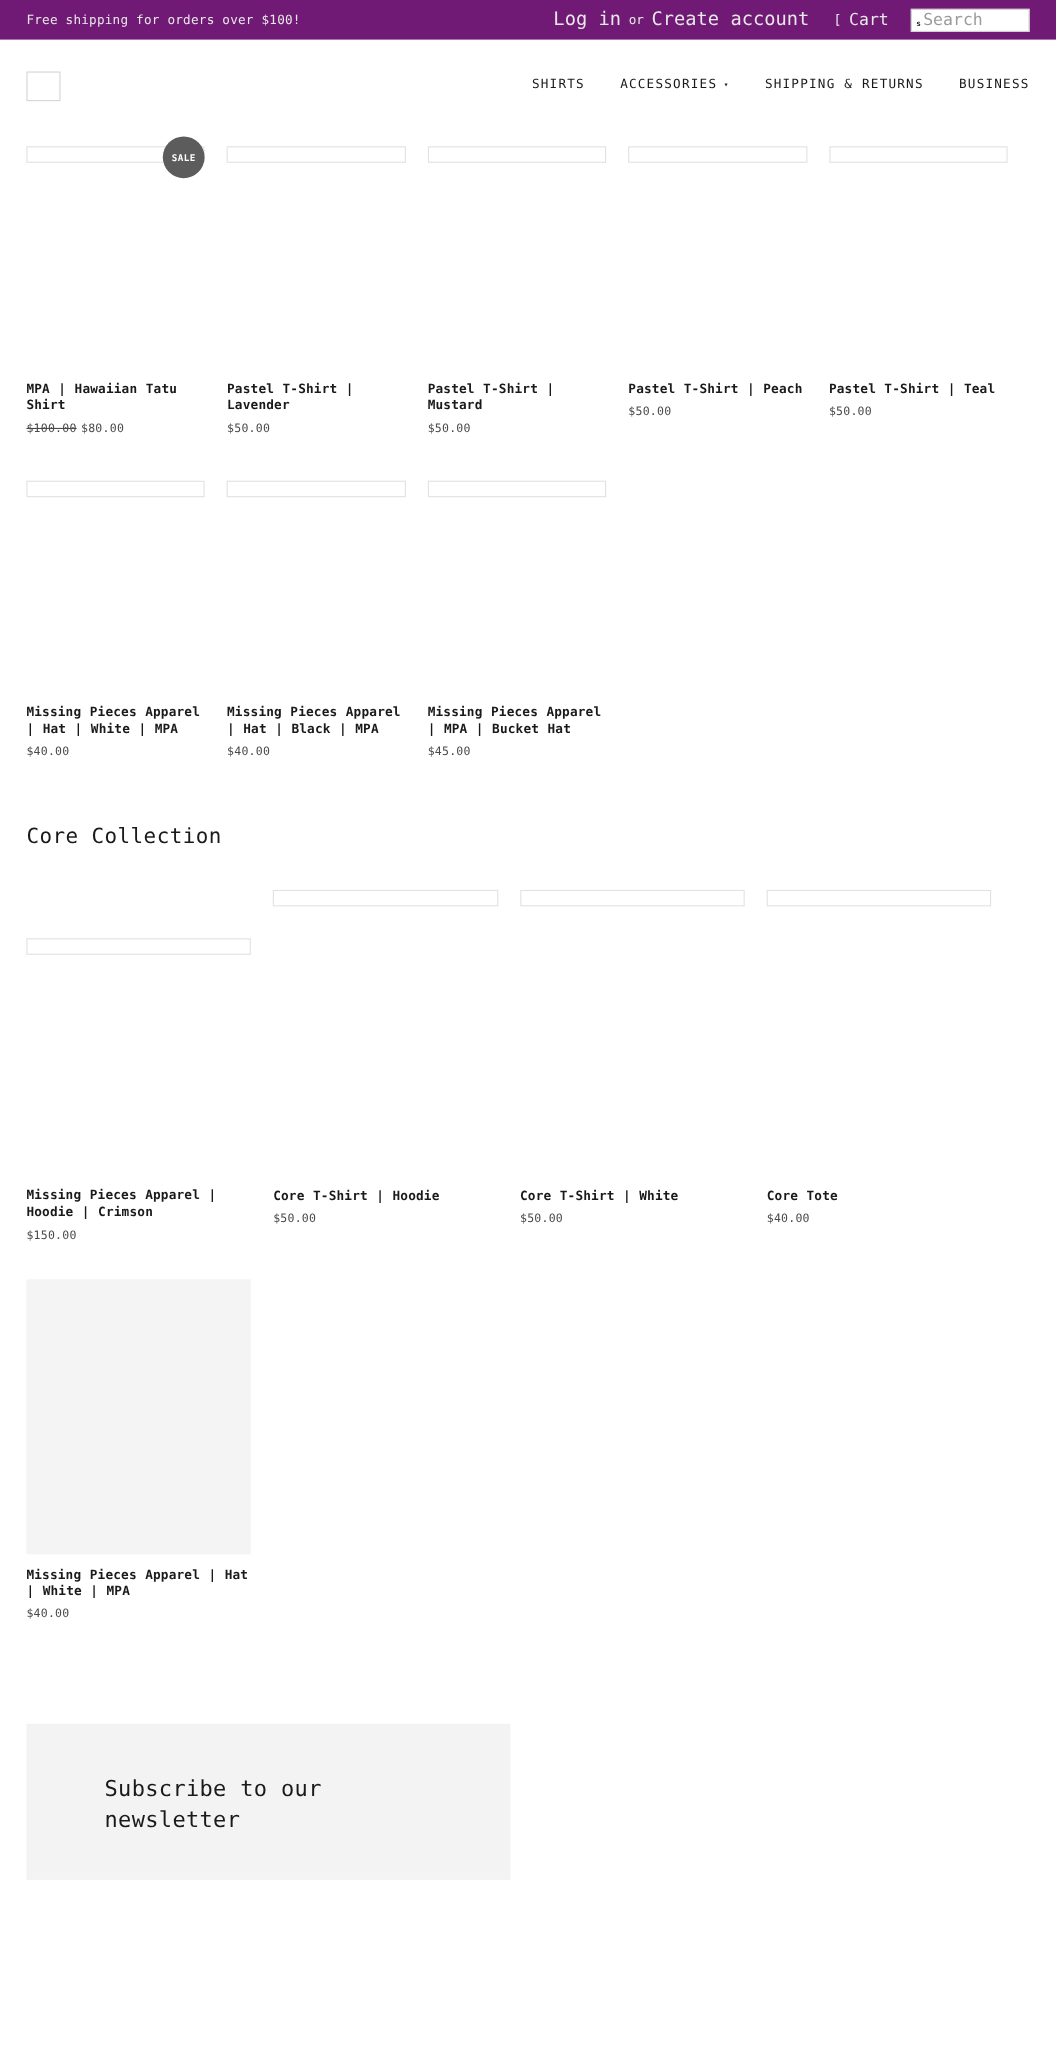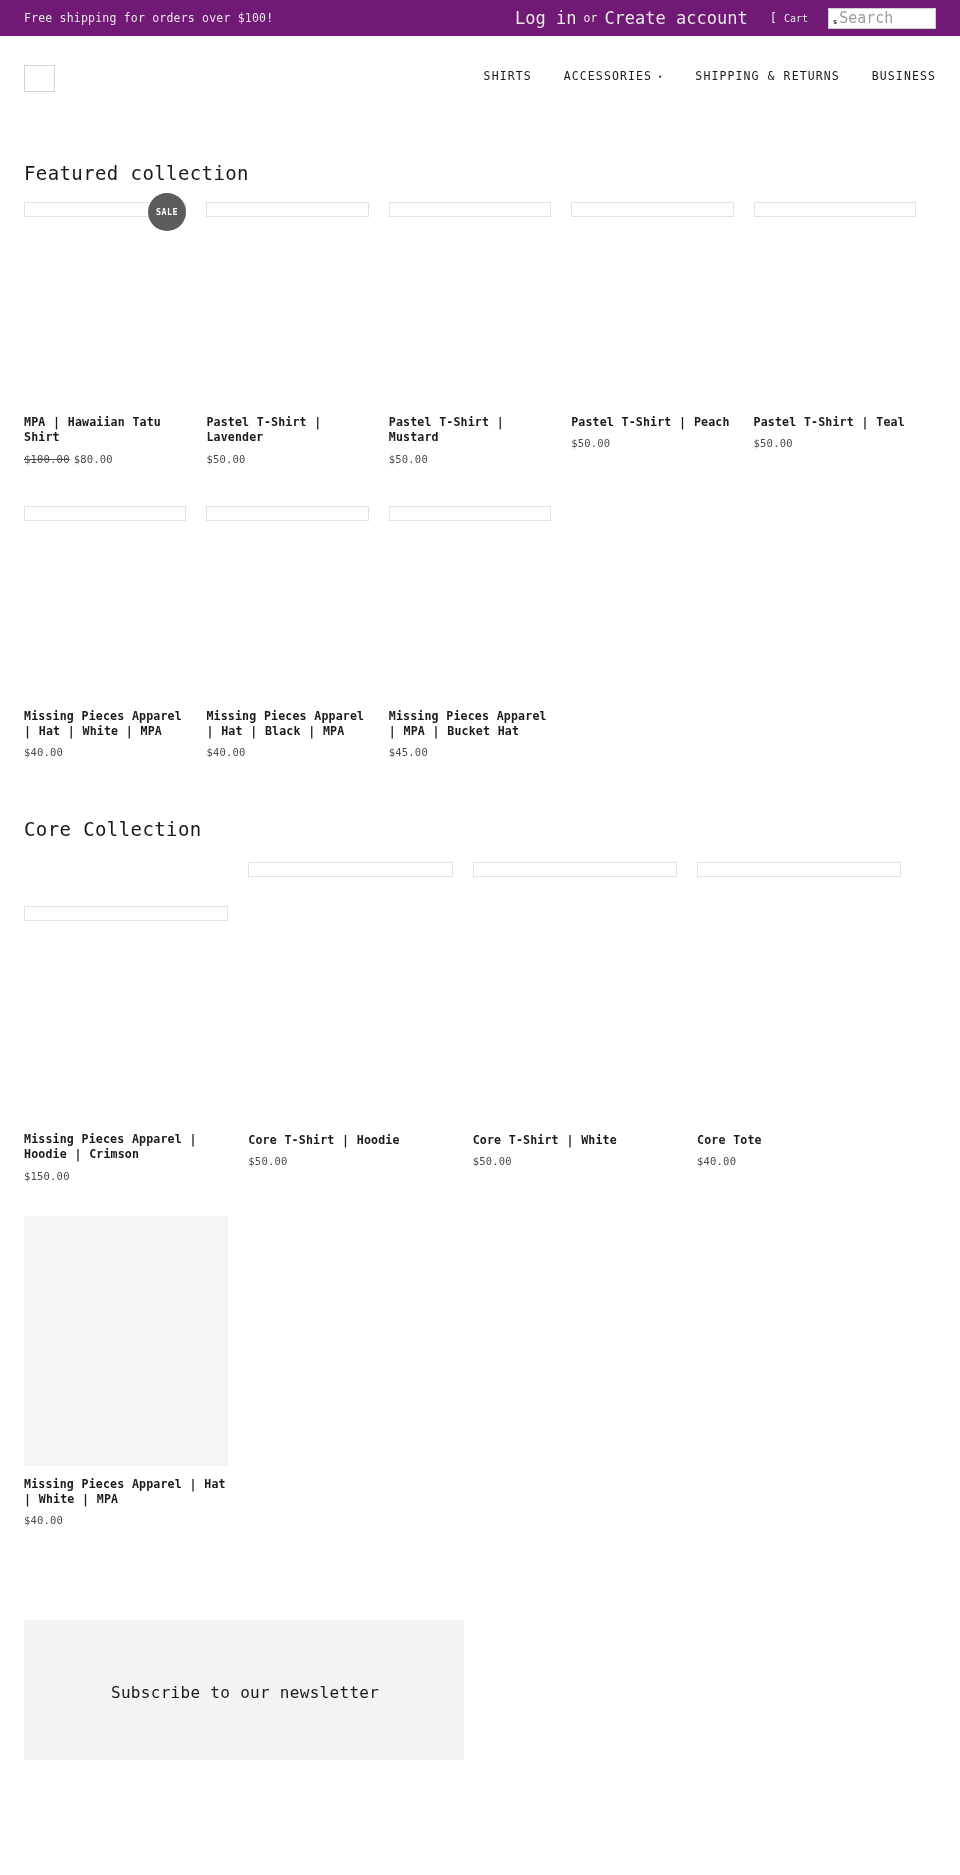--- a/index.html
+++ b/index.html
@@ -51,21 +51,21 @@
     gap: 7px;
   }
   .cart-glyph {
     color: #e8e8e8;
     font-size: 12px;
     line-height: 1;
     display: inline-block;
   }
   .cart-label {
     color: #e8e8e8;
-    font-size: 10px;
+    font-size: 15px;
     text-decoration: none;
   }
   .search-wrap {
     margin-left: 20px;
     width: 108px;
     height: 21px;
     background: #ffffff;
     border: 1px solid #cfcfcf;
     display: flex;
     align-items: center;
@@ -237,25 +237,25 @@
     background: #f3f3f3;
     width: 48.2%;
     padding: 46px 40px 40px 71px;
   }
   .news-right {
     background: #e9e9e9;
     width: 51.8%;
     padding: 42px 40px 40px 62px;
   }
   .news-heading {
-    font-size: 16px;
+    font-size: 20px;
     font-weight: 400;
     color: #1a1a1a;
     line-height: 1.38;
-    margin: 16px;
+    margin: 0;
     letter-spacing: 0.3px;
   }
   .email-input {
     width: 266px;
     height: 26px;
     background: #fff;
     border: 1px solid #dcdcdc;
     font-family: inherit;
     font-size: 11px;
     color: #444;
@@ -311,23 +311,20 @@
       <span>SHIPPING &amp; RETURNS</span>
     </a>
     <a class="nav-item" href="#">
       <span>BUSINESS</span>
     </a>
   </nav>
 </header>
 
 <div class="page">
 
-  <div class="featured-title-wrap">
-    <h2 class="section-title">Featured collection</h2>
-  </div>
 
   <div class="grid grid-5" style="margin-top:18px;">
 
     <div class="card">
       <span class="img-broken"></span>
       <div class="sale-badge">SALE</div>
       <div class="card-spacer-row1"></div>
       <div class="card-title">MPA | Hawaiian Tatu Shirt</div>
       <div class="card-price">
         <span class="price-old">$100.00</span><span class="price-new">$80.00</span>
@@ -387,21 +384,21 @@
     </div>
 
     <div class="card"></div>
     <div class="card"></div>
   </div>
 
   <div class="core-title-wrap">
     <h2 class="section-title">Core Collection</h2>
   </div>
 
-  <div class="grid grid-4 core-grid" style="margin-top:22px;">
+  <div class="grid grid-4 core-grid" style="margin-top:38px;">
 
     <div class="card">
       <div style="height:44px;"></div>
       <span class="img-broken"></span>
       <div class="card-spacer-core" style="height:211px;"></div>
       <div class="card-title">Missing Pieces Apparel | Hoodie | Crimson</div>
       <div class="card-price">$150.00</div>
     </div>
 
     <div class="card">

